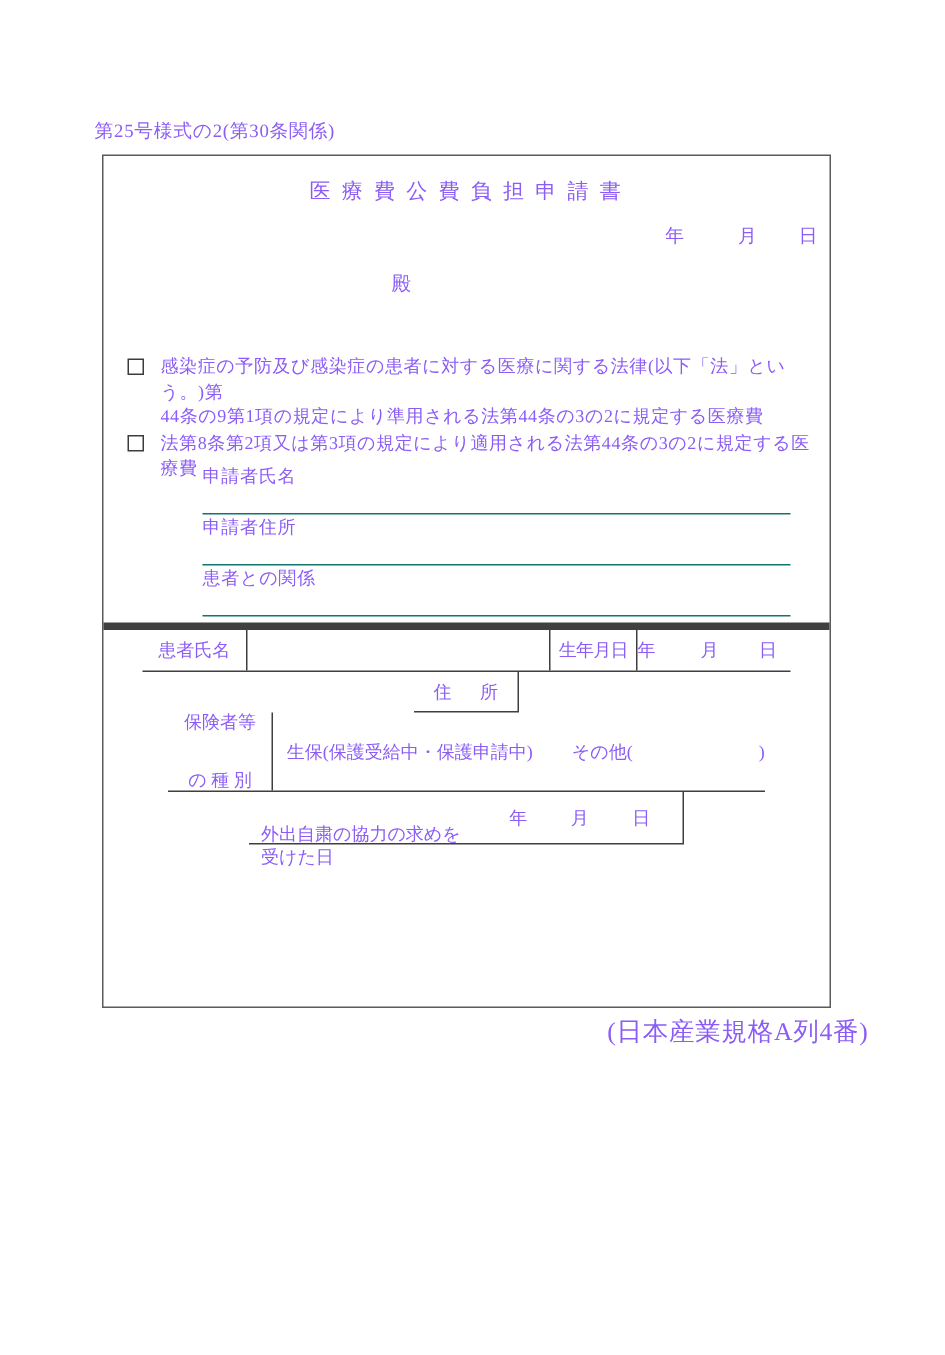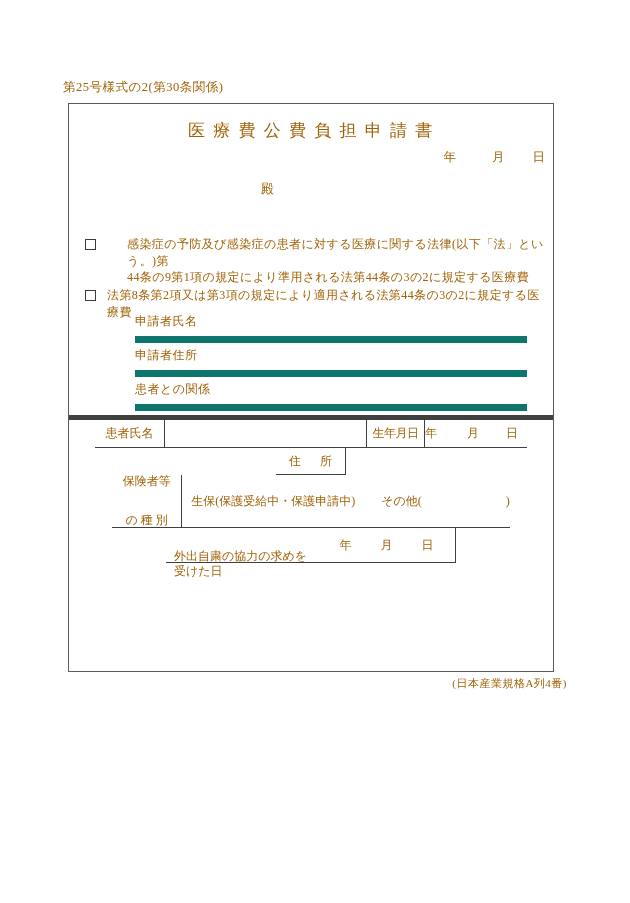--- a/index.html
+++ b/index.html
@@ -1,45 +1,45 @@
 <!DOCTYPE html>
 <html><head>
 <meta charset="utf-8">
 <style>
   * { margin:0; padding:0; box-sizing:border-box; }
   html,body { background:#ffffff; }
   .page {
     position:relative; width:630px; height:903px; background:#ffffff;
     font-family:"Liberation Serif","DejaVu Serif",serif;
-    color:#a16207; font-size:12px; overflow:hidden;
+    color:#8b5cf6; font-size:12px; overflow:hidden;
   }
   .form-code { position:absolute; left:63px; top:79px; font-size:12.5px; letter-spacing:.5px; }
   .outer-box {
     position:absolute; left:68px; top:103px; width:486px; height:569px;
     border:1px solid #5a5a5a;
   }
-  .box-title { position:absolute; top:15px; left:0; right:0; text-align:center; font-size:17px; letter-spacing:2px; }
+  .box-title { position:absolute; top:15px; left:0; right:0; text-align:center; font-size:14px; letter-spacing:2px; }
   .date-line { position:absolute; top:45px; right:8px; font-size:12.5px; }
   .date-line .u-year { margin-right:36px; }
   .date-line .u-month { margin-right:28px; }
   .dono-line { position:absolute; top:76px; left:72px; display:flex; align-items:flex-end; }
   .addressee-blank { display:inline-block; width:120px; height:15px; }
   .dono { font-size:13px; }
   .intro { position:absolute; top:104px; left:27px; letter-spacing:1px; }
   .option { position:absolute; left:16px; right:3px; display:flex; }
-  .option-1 { top:132px;gap:20px; }
+  .option-1 { top:132px; }
   .option-2 { top:183px; }
   .cbx {
     flex:0 0 auto; width:11px; height:11px; border:1px solid #3c3c3c;
     margin-top:3px; margin-right:11px; background:#fff;
   }
   .opt-text { flex:1; line-height:16.5px; letter-spacing:.4px; }
   .opt-line { display:block; }
   .fields { position:absolute; top:205px; left:66px; width:392px; }
-  .field { height:34px; border-bottom:7px solid #0f766e; display:flex; align-items:flex-end; padding-bottom:6px; }
+  .field { height:34px; border-bottom:1px solid #0f766e; display:flex; align-items:flex-end; padding-bottom:16px; }
   .field-label { flex:0 0 auto; letter-spacing:.5px; }
   .field-blank { flex:1; height:14px; }
   .tbl { position:absolute; left:0; right:0; top:311px; bottom:0; border-top:5px solid #404040; display:flex; flex-direction:column;align-items:center; }
   .trow { display:flex; border-bottom:1px solid #3f3f3f; }
   .row-1 { height:28px; }
   .row-2 { height:27px; }
   .row-3 { height:53px; }
   .row-4 { height:35px; }
   .row-5 { flex:1; border-bottom:none; }
   .cell { display:flex; align-items:center; }
@@ -60,21 +60,21 @@
   .gap-kouki { margin-left:81px; }
   .gap-sonota { margin-left:26px;font-family:Liberation Serif, serif; }
   .paren-space { display:inline-block; width:84px; }
   .c-req-label { flex:0 0 152px; flex-direction:column; align-items:flex-start; justify-content:center; padding-left:8px; line-height:15.5px;margin-top:36px; }
   .c-req-date { flex:0 0 138px; justify-content:center; }
   .c-req-date .u-year { margin-right:29px; }
   .c-req-date .u-month { margin-right:29px; }
   .c-diag { flex:1; position:relative; }
   .c-diag svg { position:absolute; inset:0; width:100%; height:100%; display:block; }
   .c-blank-big { flex:1; }
-  .jis-note { position:absolute; right:63px; top:676px; font-size:11px; letter-spacing:.5px; }
+  .jis-note { position:absolute; right:51px; top:676px; font-size:17px; letter-spacing:.5px; }
 </style>
 </head>
 <body>
 
 <div class="page">
 
   <div class="form-code">第25号様式の2(第30条関係)</div>
 
   <div class="outer-box">
 

